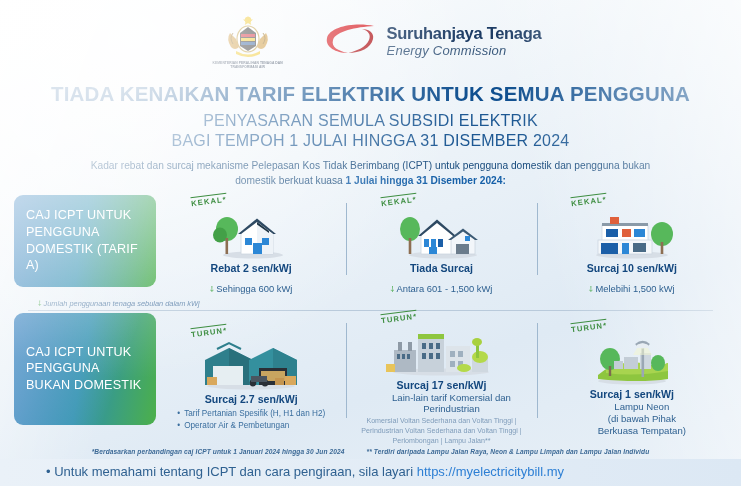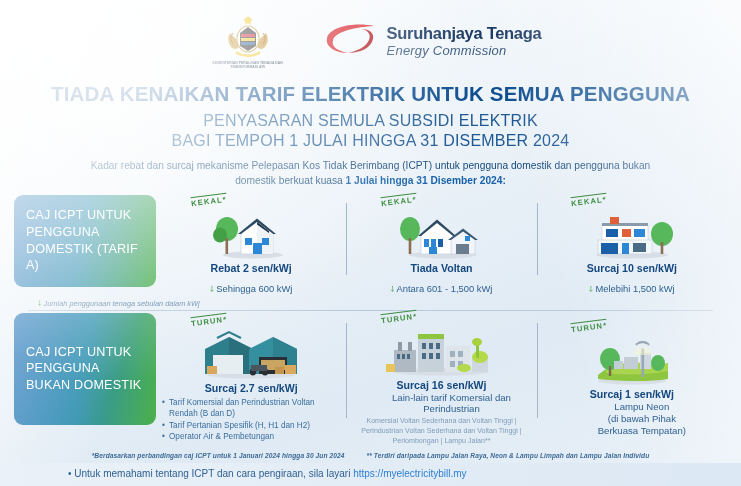--- a/index.html
+++ b/index.html
@@ -106,21 +106,21 @@
 
   
   .footer { position: absolute; left: 0; right: 0; bottom: 0; }
   .foot-note {
     font-size: 6.6px; font-style: italic; font-weight: bold; color: #3d6a96;
     text-align: center; padding: 4px 0 0 0; letter-spacing: .1px;
   }
   .foot-note span { margin: 0 10px; }
   .foot-bar {
     background: linear-gradient(90deg, #eaf1f8 0%, #dce8f4 100%);
-    padding: 5px 0 7px 68px; font-size: 10px; color: #2f6191; margin-top: 4px;
+    padding: 5px 0 7px 46px; font-size: 13px; color: #2f6191; margin-top: 4px;
   }
   .foot-bar a { color: #2d7fd4; text-decoration: none; }
 </style>
 </head>
 <body>
 
 <div class="wrap">
   <div class="bg-sheen"></div>
 
   <div class="header">
@@ -202,21 +202,21 @@
             <path d="M58 30 L70 21 L82 30 L82 45 L58 45 Z" fill="#f2f6fa" stroke="#ccd6e0" stroke-width="0.8"></path>
             <path d="M55 31 L70 19.5 L85 31 L82 31 L70 22.5 L58 31 Z" fill="#3b5a74"></path>
             <rect x="63" y="35" width="13" height="10" fill="#6b7c8c"></rect>
             <rect x="31" y="30" width="5" height="8" fill="#2c87d6"></rect>
             <rect x="38" y="30" width="5" height="8" fill="#2c87d6"></rect>
             <rect x="45" y="30" width="5" height="8" fill="#1b5fa8"></rect>
             <rect x="36" y="38" width="8" height="7" fill="#2c87d6"></rect>
             <rect x="72" y="27" width="5" height="5" fill="#2c87d6"></rect>
           </svg>
         </div>
-        <div class="cap-main">Tiada Voltan</div>
+        <div class="cap-main">Tiada Surcaj</div>
         <div class="cap-sub"><span class="dag">⸸</span> <span>Antara 601 - 1,500 kWj</span></div>
       </div>
 
       <div class="col">
         <div class="badge">KEKAL*</div>
         <div class="art">
           <svg width="100" height="50" viewBox="0 0 100 50">
             <ellipse cx="50" cy="46" rx="36" ry="3.4" fill="#d7dee6"></ellipse>
             <ellipse cx="80" cy="25" rx="11" ry="12" fill="#57b85b"></ellipse>
             <rect x="78.7" y="33" width="2.6" height="12" fill="#8d6e52"></rect>
@@ -262,21 +262,20 @@
             <rect x="16" y="37" width="10" height="8" fill="#d9a85c"></rect>
             <rect x="94" y="36" width="11" height="9" fill="#d9a85c"></rect>
             <rect x="84" y="38" width="9" height="7" fill="#c49550"></rect>
             <circle cx="62" cy="43" r="3.4" fill="#2a2f36"></circle>
             <circle cx="74" cy="43" r="3.4" fill="#2a2f36"></circle>
             <rect x="60" y="36" width="16" height="6" fill="#4a5560"></rect>
           </svg>
         </div>
         <div class="cap-main">Surcaj 2.7 sen/kWj</div>
         <ul class="bullets">
-          <li>Tarif Komersial dan Perindustrian Voltan Rendah (B dan D)</li>
           <li>Tarif Pertanian Spesifik (H, H1 dan H2)</li>
           <li>Operator Air &amp; Pembetungan</li>
         </ul>
       </div>
 
       <div class="col">
         <div class="badge">TURUN*</div>
         <div class="art">
           <svg width="130" height="52" viewBox="0 0 130 52">
             <ellipse cx="65" cy="48" rx="48" ry="3.4" fill="#d7dee6"></ellipse>
@@ -300,21 +299,21 @@
             <rect x="74" y="37" width="5" height="6" fill="#9fb0bf"></rect>
             <rect x="82" y="37" width="5" height="6" fill="#9fb0bf"></rect>
             <rect x="96" y="34" width="16" height="14" fill="#cfd8e0"></rect>
             <ellipse cx="104" cy="33" rx="8" ry="6" fill="#b4d94a"></ellipse>
             <rect x="100" y="20" width="3" height="14" fill="#8ec63f"></rect>
             <ellipse cx="101" cy="18" rx="5" ry="4" fill="#a8d13f"></ellipse>
             <rect x="10" y="40" width="9" height="8" fill="#e8c45a"></rect>
             <ellipse cx="88" cy="44" rx="7" ry="4" fill="#b4d94a"></ellipse>
           </svg>
         </div>
-        <div class="cap-main">Surcaj 16 sen/kWj</div>
+        <div class="cap-main">Surcaj 17 sen/kWj</div>
         <div class="desc-line">Lain-lain tarif Komersial dan Perindustrian</div>
         <div class="tiny">Komersial Voltan Sederhana dan Voltan Tinggi | Perindustrian Voltan Sederhana dan Voltan Tinggi | Perlombongan | Lampu Jalan**</div>
       </div>
 
       <div class="col">
         <div class="badge">TURUN*</div>
         <div class="art">
           <svg width="104" height="52" viewBox="0 0 104 52">
             <ellipse cx="52" cy="48" rx="34" ry="3.4" fill="#d7dee6"></ellipse>
             <path d="M18 42 Q34 28 54 32 Q74 36 88 30 L88 46 Q60 50 18 46 Z" fill="#8ec63f"></path>

